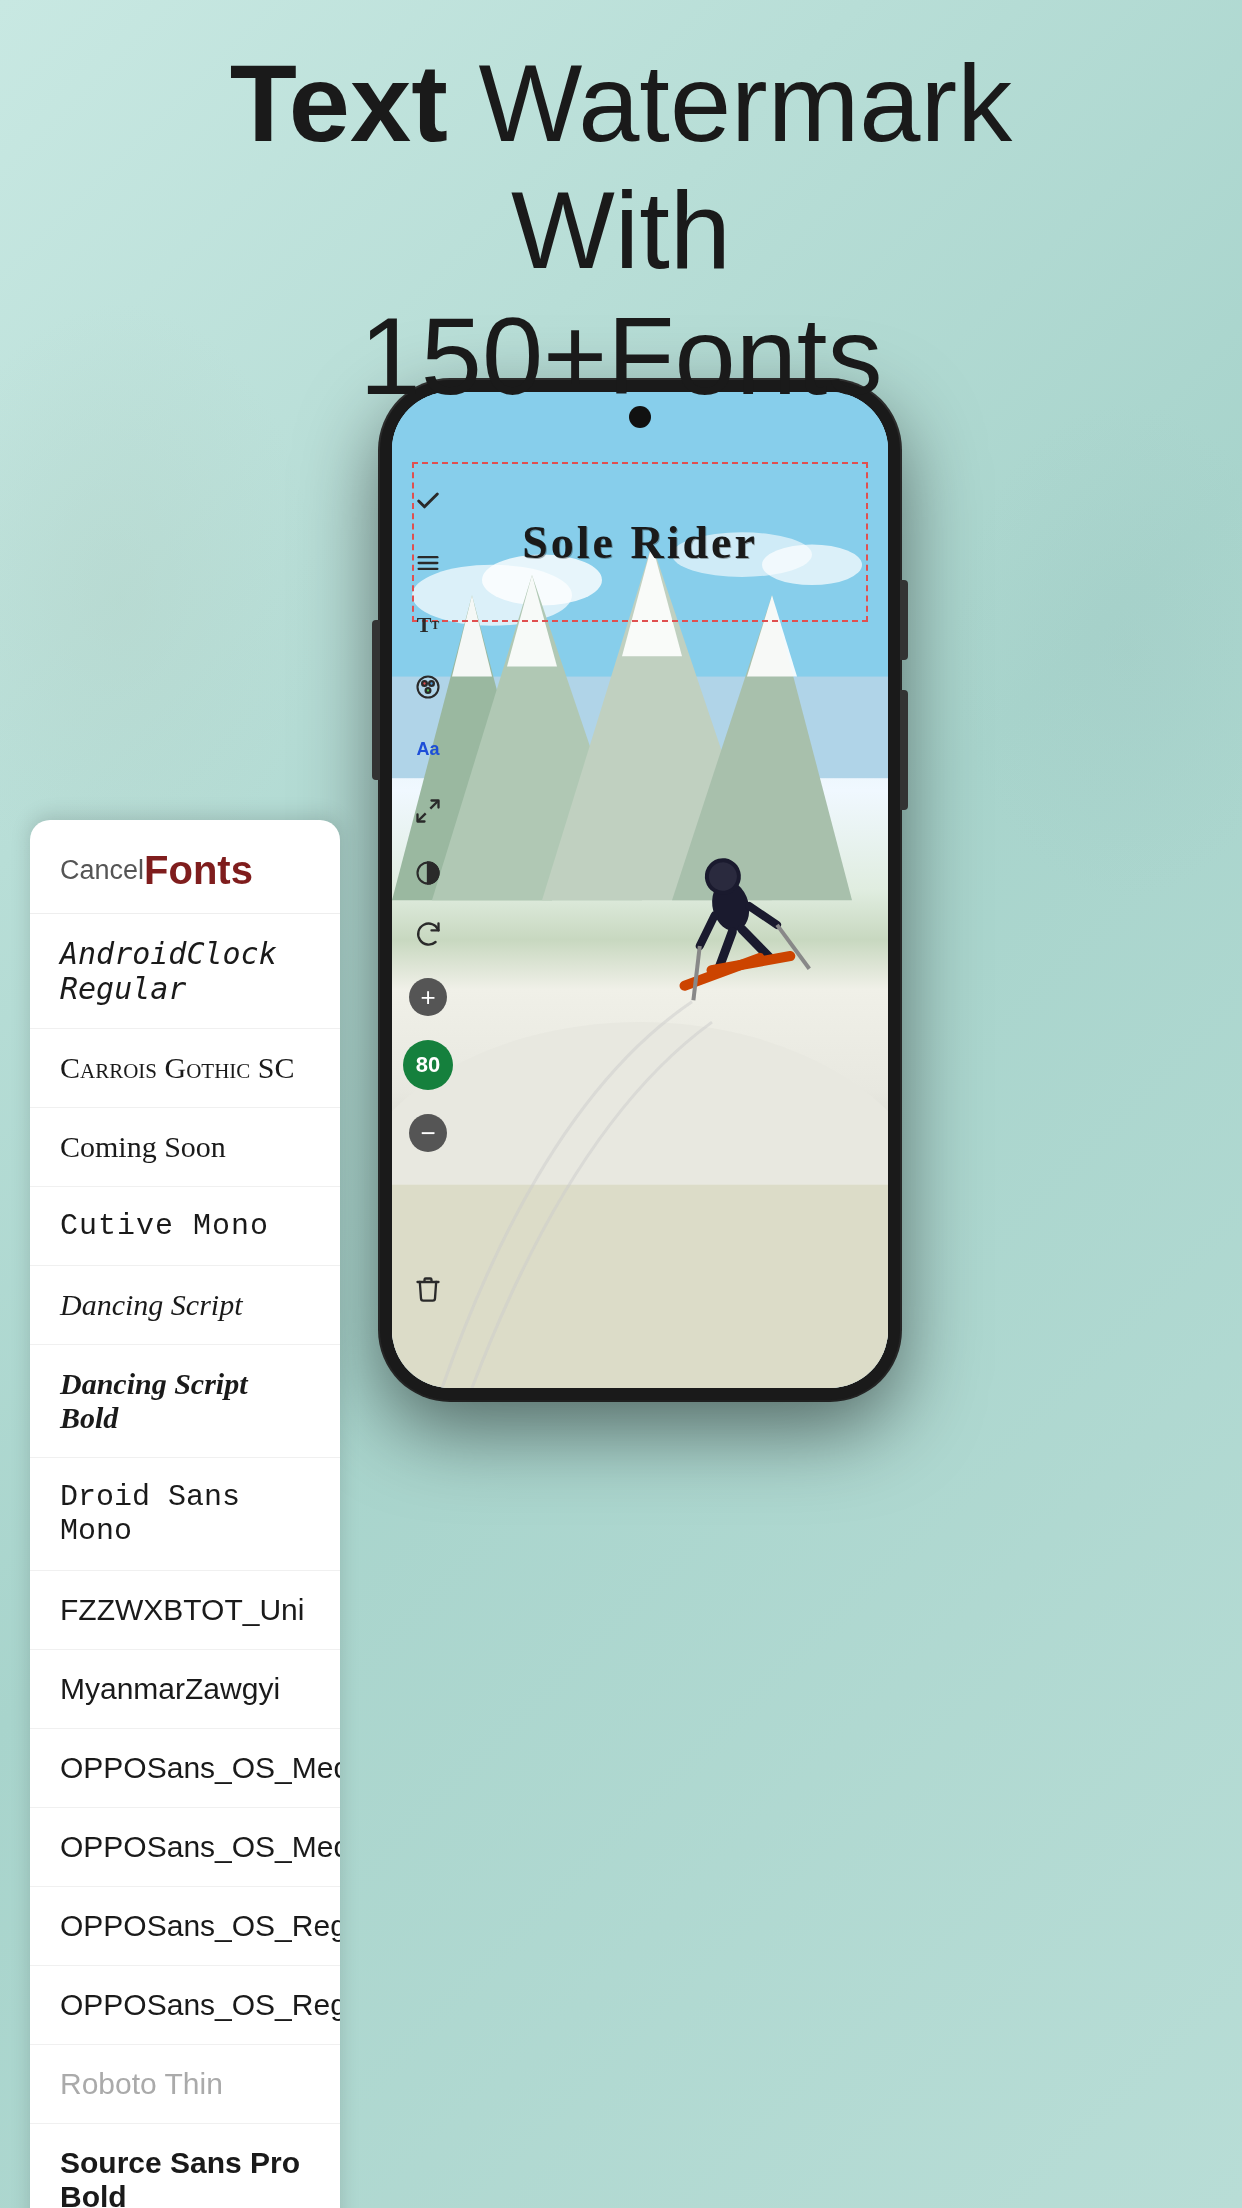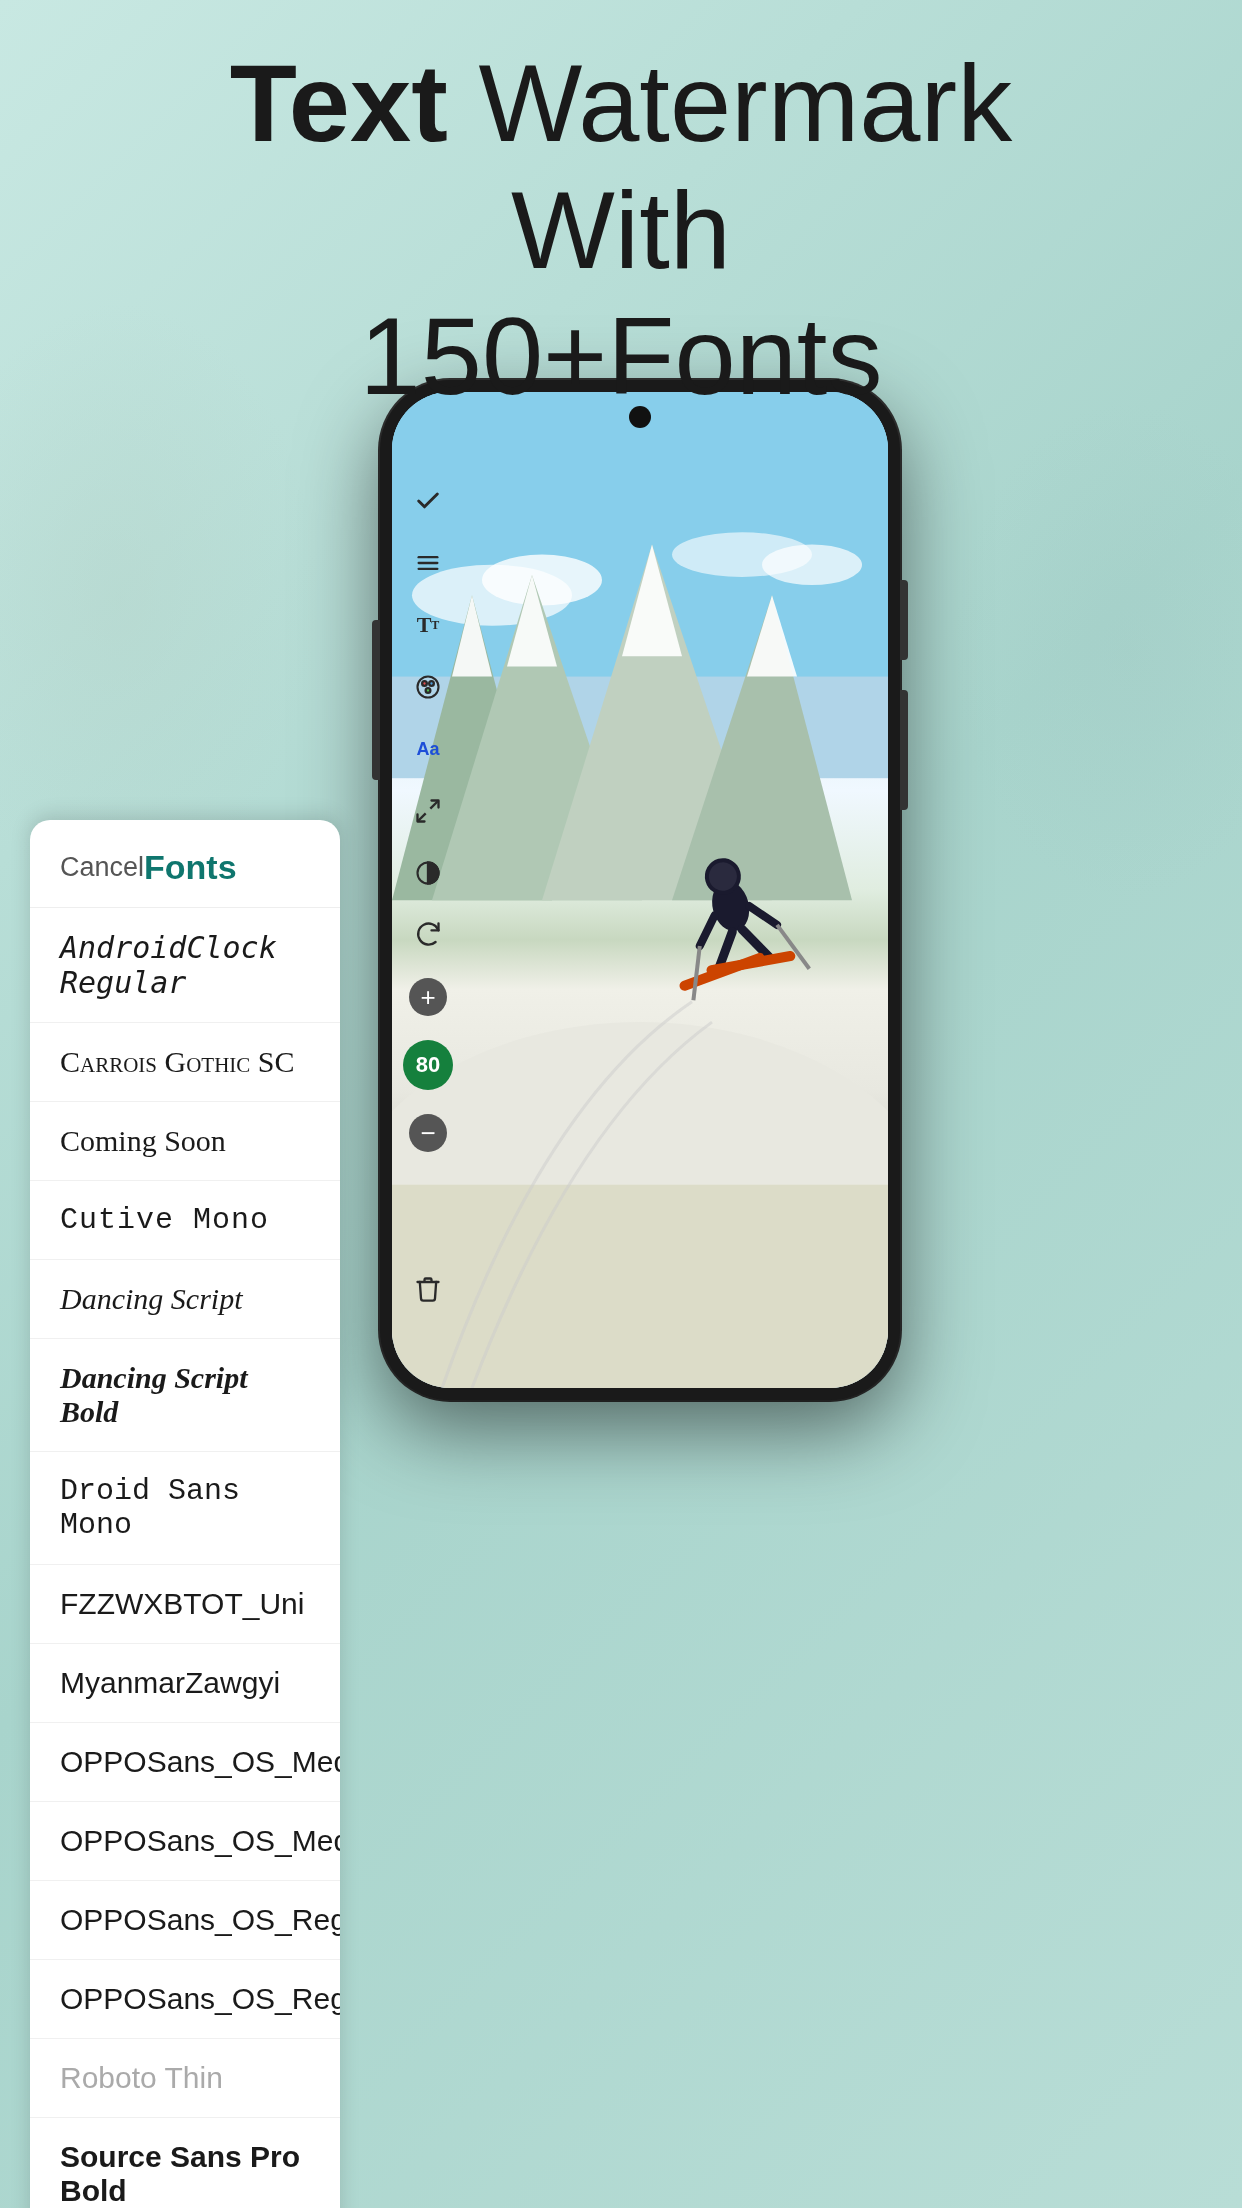--- a/index.html
+++ b/index.html
@@ -257,23 +257,23 @@
       padding: 28px 30px 20px;
       border-bottom: 1px solid #eee;
     }
 
     .font-panel-cancel {
       font-size: 27px;
       color: #555;
     }
 
     .font-panel-title {
-      font-size: 34px;
+      font-size: 40px;
       font-weight: 700;
-      color: #0f766e;
+      color: #7f1d1d;
     }
 
     .font-list {
       list-style: none;
     }
 
     .font-item {
       padding: 22px 30px;
       border-bottom: 1px solid #f0f0f0;
       font-size: 30px;
@@ -365,20 +365,23 @@
           <line x1="55" y1="65" x2="75" y2="100" stroke="#1a1a2e" stroke-width="9" stroke-linecap="round"></line>
 
           <rect x="-20" y="95" width="90" height="10" rx="5" fill="#cc4400" transform="rotate(-5,30,100)"></rect>
           <rect x="10" y="95" width="90" height="10" rx="5" fill="#cc4400" transform="rotate(5,60,100)"></rect>
 
           <line x1="10" y1="70" x2="-10" y2="120" stroke="#888" stroke-width="4"></line>
           <line x1="90" y1="70" x2="110" y2="120" stroke="#888" stroke-width="4"></line>
         </g>
       </svg>
 
+      <div class="watermark-box" style="z-index:15;">
+        <span class="watermark-text">Sole Rider</span>
+      </div>
 
       <div class="toolbar" style="z-index:20;">
         <div class="toolbar-icon">
           <svg viewBox="0 0 24 24">
               <polyline points="20,6 9,17 4,12" stroke="#2a2a2a" stroke-width="2.5" fill="none" stroke-linecap="round" stroke-linejoin="round"></polyline>
             </svg>
         </div>
         <div class="toolbar-icon">
           <svg viewBox="0 0 24 24">
               <line x1="4" y1="7" x2="20" y2="7" stroke-linecap="round"></line>

